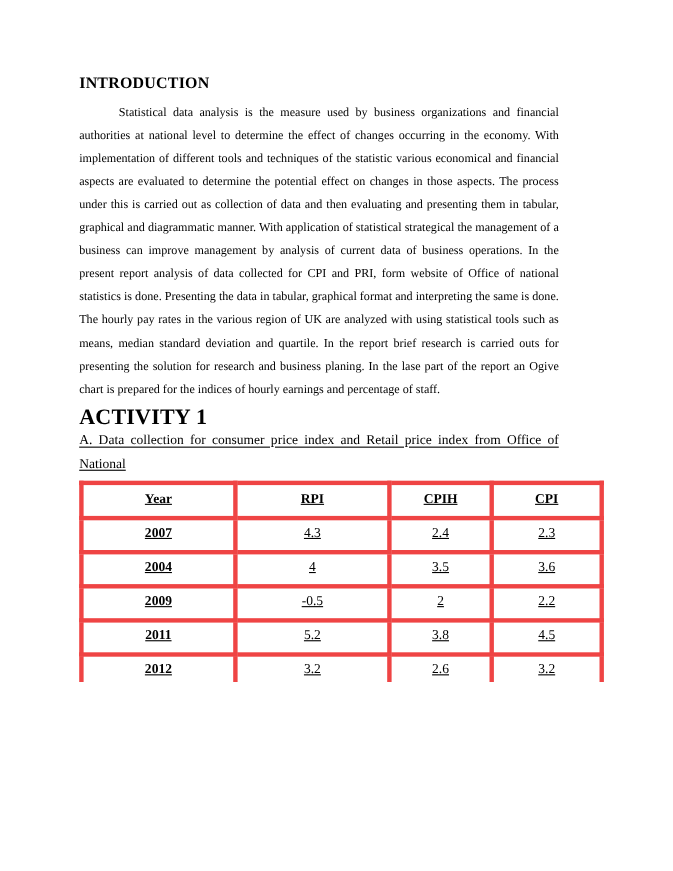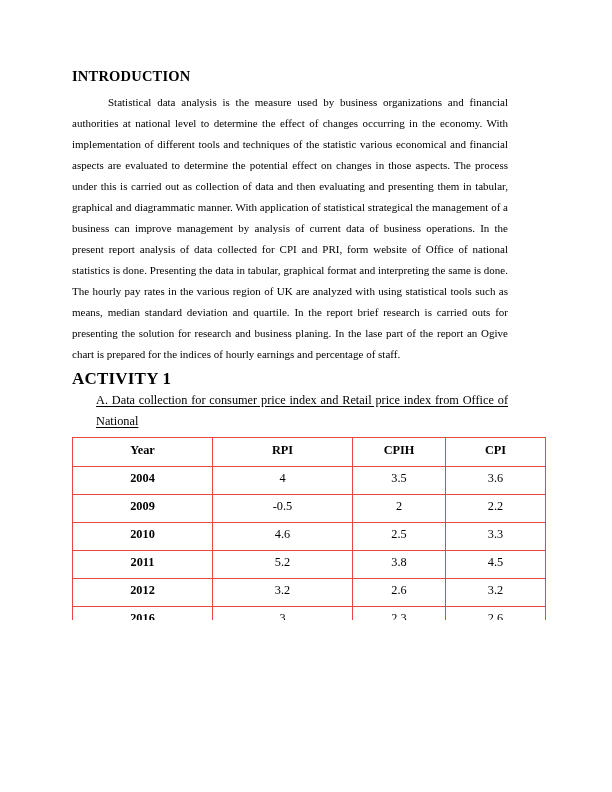--- a/index.html
+++ b/index.html
@@ -27,62 +27,62 @@
     letter-spacing: 0.2px;
   }
   .body-para {
     font-size: 11px;
     line-height: 21px;
     text-align: justify;
     text-indent: 36px;
     margin: 6px 0 0 0;
   }
   .activity-heading {
-    font-size: 17px;
+    font-size: 20px;
     font-weight: bold;
     margin: 4px 0 0 0;
     line-height: 20px;
     letter-spacing: 0.2px;
   }
   .subtitle {
     font-size: 12.3px;
     line-height: 21px;
     margin: 1px 0 0 0;
   }
   .subtitle-line1 {
     text-align: justify;
     text-align-last: justify;
-    margin-left: 24px;
   }
   .subtitle-line2 {
     margin-left: 28px;
   }
   .underlined {
     text-decoration: underline;
     text-underline-offset: 2px;
   }
   table.data-table {
     border-collapse: collapse;
     margin-top: 5px;
     table-layout: fixed;
     width: 473px;
   }
   table.data-table col.c-year  { width: 140px; }
   table.data-table col.c-rpi   { width: 140px; }
   table.data-table col.c-cpih  { width: 93px;  }
   table.data-table col.c-cpi   { width: 100px; }
   table.data-table th,
   table.data-table td {
-    border: 1px solid #ef4444;
+    border: 4px solid #ef4444;
     font-size: 12.3px;
     text-align: center;
     vertical-align: top;
     padding: 4px 2px 8px 2px;
     height: 14px;
     box-sizing: content-box;
+    text-decoration: underline;
   }
   table.data-table th {
     font-weight: bold;
     padding-top: 5px;
     padding-bottom: 8px;
   }
   table.data-table td.year-cell {
     font-weight: bold;
   }
 </style>
@@ -113,36 +113,36 @@
     <thead>
       <tr>
         <th>Year</th>
         <th>RPI</th>
         <th>CPIH</th>
         <th>CPI</th>
       </tr>
     </thead>
     <tbody>
         <tr>
+          <td class="year-cell">2007</td>
+          <td>4.3</td>
+          <td>2.4</td>
+          <td>2.3</td>
+        </tr>
+        <tr>
           <td class="year-cell">2004</td>
           <td>4</td>
           <td>3.5</td>
           <td>3.6</td>
         </tr>
         <tr>
           <td class="year-cell">2009</td>
           <td>-0.5</td>
           <td>2</td>
           <td>2.2</td>
-        </tr>
-        <tr>
-          <td class="year-cell">2010</td>
-          <td>4.6</td>
-          <td>2.5</td>
-          <td>3.3</td>
         </tr>
         <tr>
           <td class="year-cell">2011</td>
           <td>5.2</td>
           <td>3.8</td>
           <td>4.5</td>
         </tr>
         <tr>
           <td class="year-cell">2012</td>
           <td>3.2</td>

